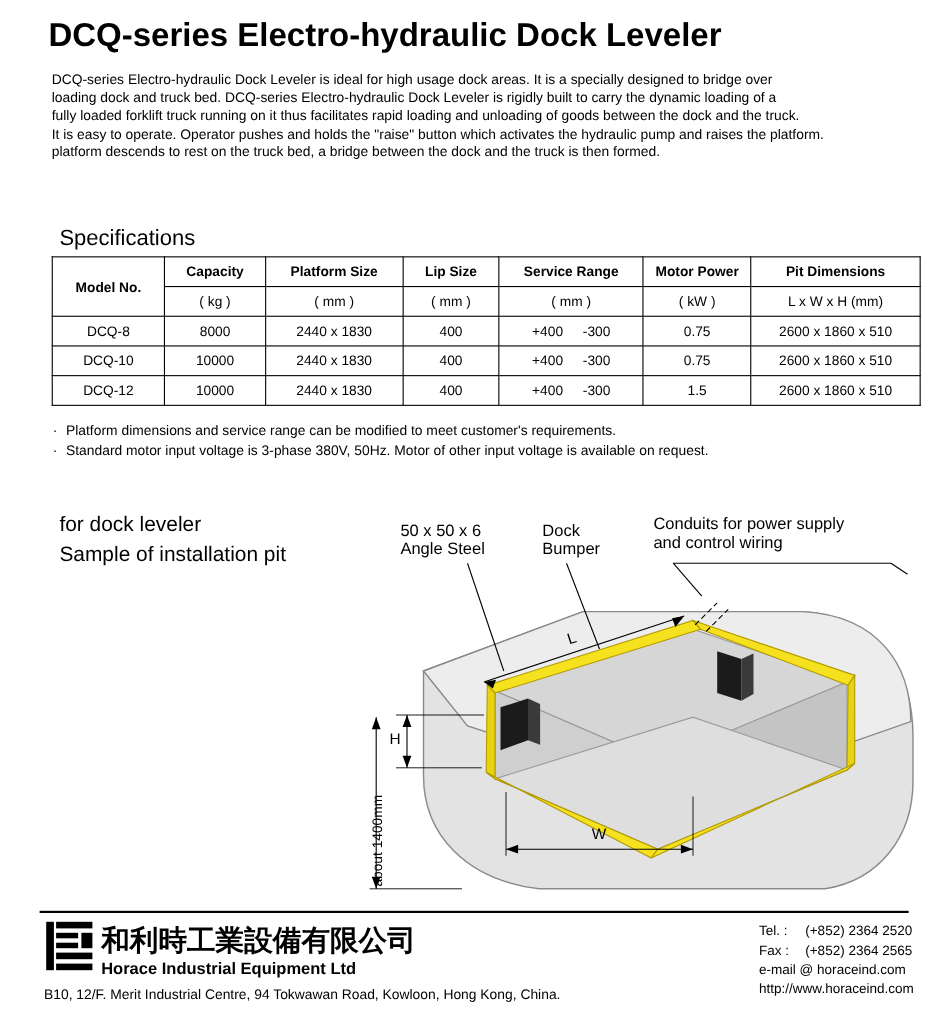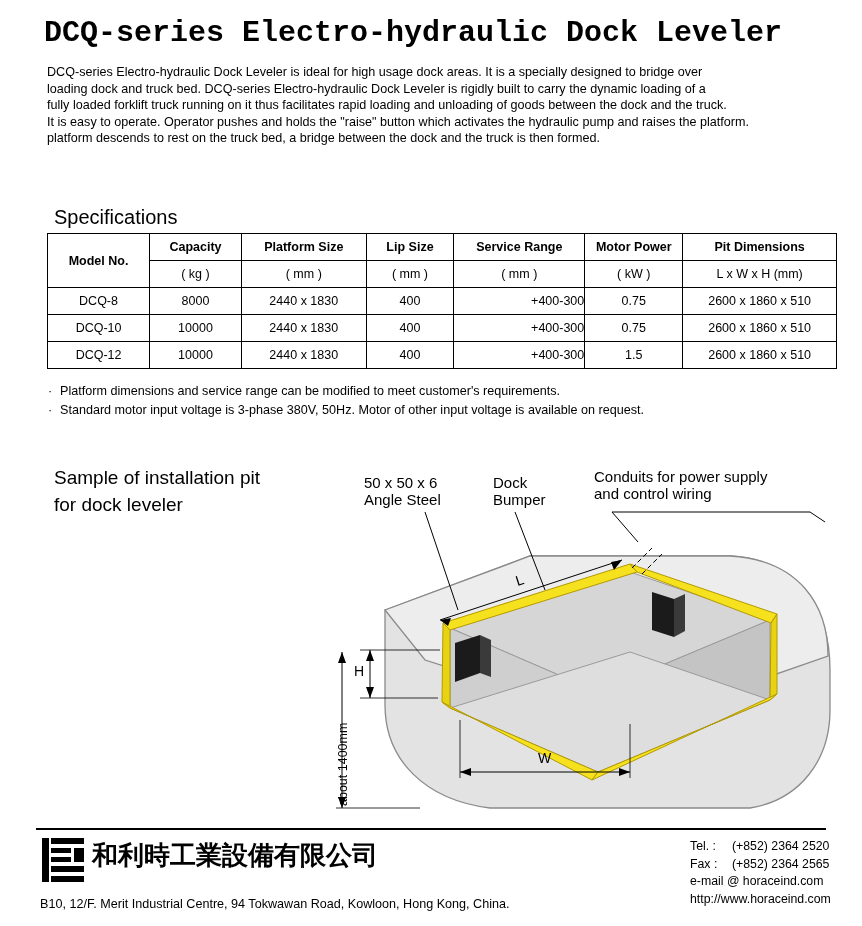--- a/index.html
+++ b/index.html
@@ -22,21 +22,20 @@
   }
   
   .title {
     position: absolute;
     left: 44px;
     top: 16px;
     font-size: 30px;
     font-weight: bold;
     letter-spacing: 0px;
     white-space: nowrap;
-    font-family: Liberation Mono, monospace;
   }
   
   .intro {
     position: absolute;
     left: 47px;
     top: 64px;
     width: 790px;
     font-size: 12.6px;
     line-height: 16.6px;
     text-align: left;
@@ -71,21 +70,22 @@
   .col-model { width: 98px; }
   .col-cap { width: 88px; }
   .col-plat { width: 120px; }
   .col-lip { width: 84px; }
   .col-serv { width: 126px; }
   .col-motor { width: 94px; }
   .col-pit { width: 148px; }
   .model-cell { font-weight: bold; font-size: 12.5px; }
   .serv-inner {
     display: flex;
-    justify-content: flex-end;
+    justify-content: center;
+    gap: 18px;
   }
   
   .notes {
     position: absolute;
     left: 48px;
     top: 382px;
     font-size: 12.6px;
     line-height: 19px;
   }
   .notes div { white-space: nowrap; }
@@ -251,22 +251,22 @@
     </tr>
   </tbody>
     </table>
 
   <div class="notes">
     <div><span class="bullet">·</span><span>Platform dimensions and service range can be modified to meet customer's requirements.</span></div>
     <div><span class="bullet">·</span><span>Standard motor input voltage is 3-phase 380V, 50Hz.  Motor of other input voltage is available on request.</span></div>
   </div>
 
   <div class="sample-heading">
+    <div>for dock leveler</div>
     <div>Sample of installation pit</div>
-    <div>for dock leveler</div>
   </div>
 
   <div class="diagram">
     <svg width="520" height="360" viewBox="0 0 520 360">
 
       <path d="M 55 150 L 200 96 L 400 96 C 470 100 500 150 500 210 L 500 250 C 500 300 470 340 420 348 L 160 348 C 95 340 55 300 55 245 Z" fill="#e3e3e3" stroke="#8a8a8a" stroke-width="1.3"></path>
 
       <path d="M 55 150 L 200 96 L 400 96 C 470 100 498 146 498 196 L 300 265 L 95 200 Z" fill="#ededed" stroke="#8a8a8a" stroke-width="1.3"></path>
 
       <path d="M 120 168 L 300 112 L 440 160 L 268 232 Z" fill="#d6d6d6" stroke="#9a9a9a" stroke-width="1"></path>
@@ -345,20 +345,21 @@
     <rect x="2" y="2" width="7" height="44" fill="#000"></rect>
     <rect x="11" y="2" width="33" height="6" fill="#000"></rect>
     <rect x="11" y="12" width="20" height="5" fill="#000"></rect>
     <rect x="11" y="21" width="20" height="5" fill="#000"></rect>
     <rect x="11" y="30" width="33" height="6" fill="#000"></rect>
     <rect x="11" y="40" width="33" height="6" fill="#000"></rect>
     <rect x="34" y="12" width="10" height="14" fill="#000"></rect>
   </svg>
 
   <div class="company-cn">和利時工業設備有限公司</div>
+  <div class="company-en">Horace Industrial Equipment Ltd</div>
   <div class="address">B10, 12/F. Merit Industrial Centre, 94 Tokwawan Road, Kowloon, Hong Kong, China.</div>
 
   <div class="contact">
     <div><span class="lbl">Tel. :</span><span>(+852) 2364 2520</span></div>
     <div><span class="lbl">Fax :</span><span>(+852) 2364 2565</span></div>
     <div>e-mail @ horaceind.com</div>
     <div>http://www.horaceind.com</div>
   </div>
 
 </div>

